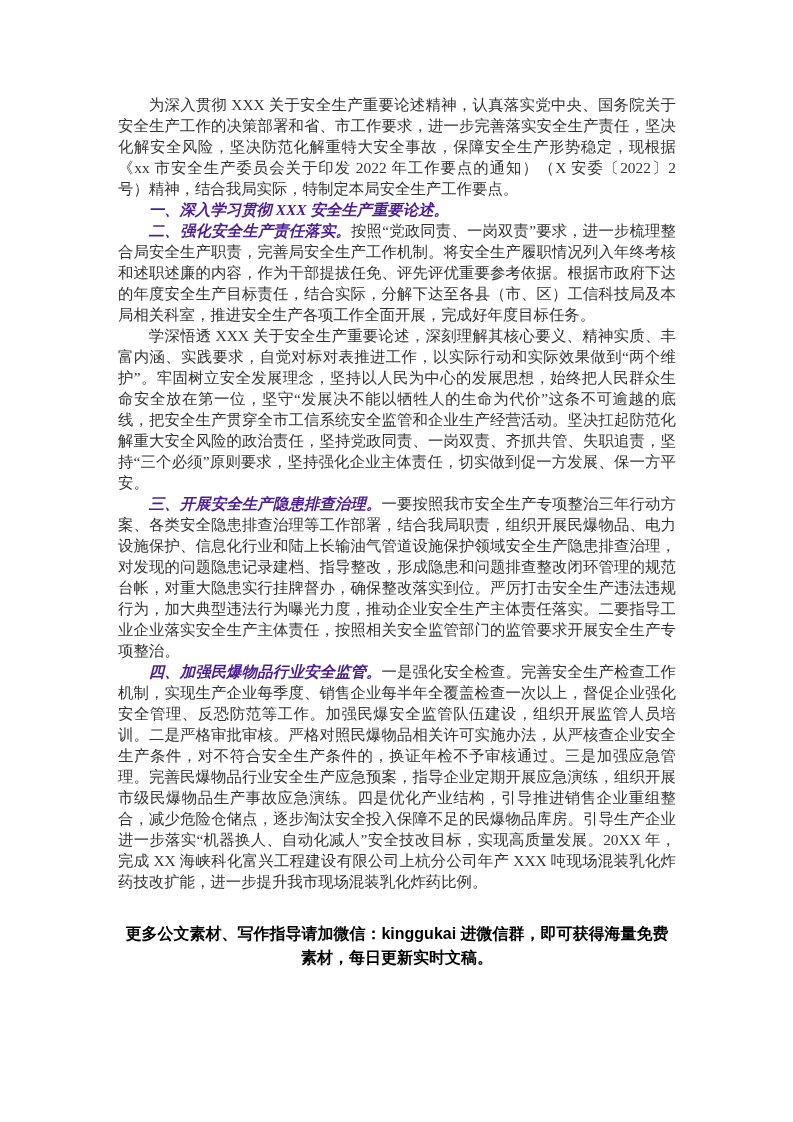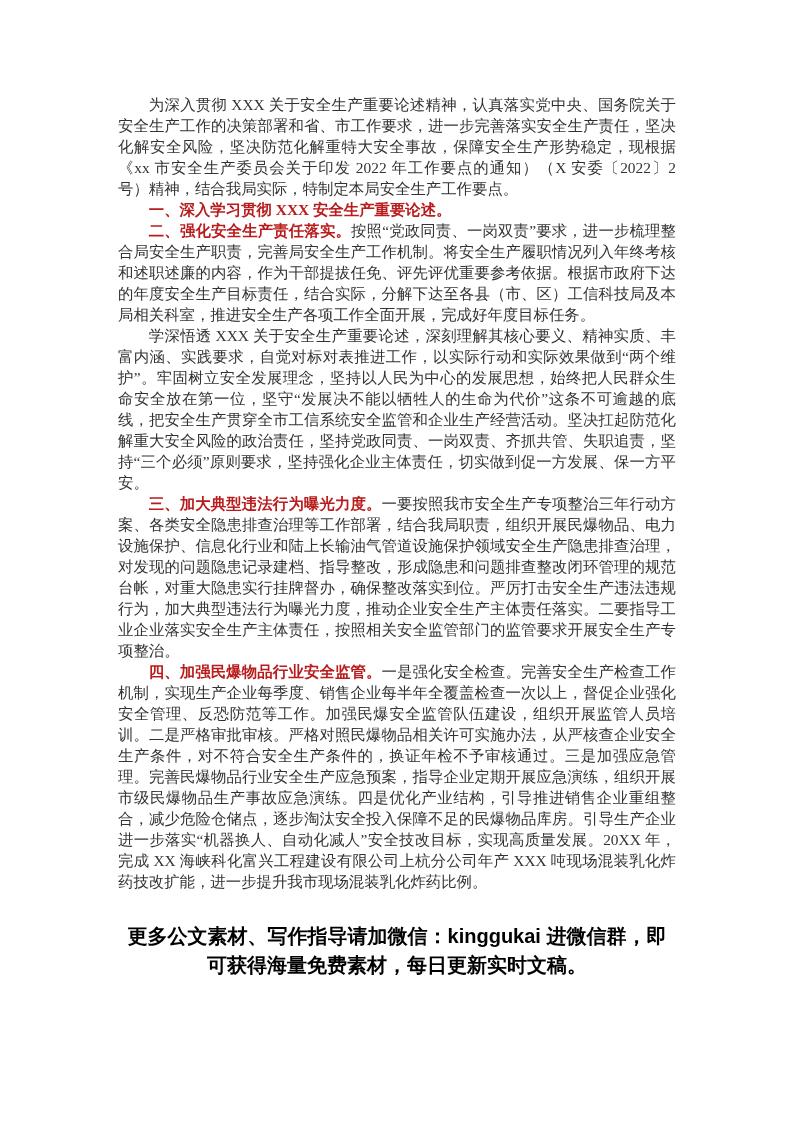--- a/index.html
+++ b/index.html
@@ -22,43 +22,44 @@
     font-size: 15.4px;
     line-height: 21px;
     text-align: justify;
   }
   .doc-body p.para {
     margin: 0;
     padding: 0;
     text-indent: 2em;
   }
   .doc-body p.para b {
-    color: #b91c1c;
+    color: #4c1d95;
     font-weight: bold;
+    font-style: italic;
   }
   .doc-body p.para.heading {
     font-weight: bold;
     color: #1a1a1a;
   }
   .promo-footer {
     margin-top: 30px;
     font-family: "Liberation Sans", "DejaVu Sans", sans-serif;
     font-weight: bold;
-    font-size: 20px;
-    line-height: 29px;
+    font-size: 16px;
+    line-height: 24px;
     color: #000000;
     text-align: center;
   }
 </style>
 </head>
 <body>
 
 <div class="page">
   <div class="doc-body">
       <p class="para">为深入贯彻 XXX 关于安全生产重要论述精神，认真落实党中央、国务院关于安全生产工作的决策部署和省、市工作要求，进一步完善落实安全生产责任，坚决化解安全风险，坚决防范化解重特大安全事故，保障安全生产形势稳定，现根据《xx 市安全生产委员会关于印发 2022 年工作要点的通知）（X 安委〔2022〕2 号）精神，结合我局实际，特制定本局安全生产工作要点。</p>
       <p class="para heading"><b>一、深入学习贯彻 XXX 安全生产重要论述。</b></p>
       <p class="para"><b>二、强化安全生产责任落实。</b>按照“党政同责、一岗双责”要求，进一步梳理整合局安全生产职责，完善局安全生产工作机制。将安全生产履职情况列入年终考核和述职述廉的内容，作为干部提拔任免、评先评优重要参考依据。根据市政府下达的年度安全生产目标责任，结合实际，分解下达至各县（市、区）工信科技局及本局相关科室，推进安全生产各项工作全面开展，完成好年度目标任务。</p>
       <p class="para">学深悟透 XXX 关于安全生产重要论述，深刻理解其核心要义、精神实质、丰富内涵、实践要求，自觉对标对表推进工作，以实际行动和实际效果做到“两个维护”。牢固树立安全发展理念，坚持以人民为中心的发展思想，始终把人民群众生命安全放在第一位，坚守“发展决不能以牺牲人的生命为代价”这条不可逾越的底线，把安全生产贯穿全市工信系统安全监管和企业生产经营活动。坚决扛起防范化解重大安全风险的政治责任，坚持党政同责、一岗双责、齐抓共管、失职追责，坚持“三个必须”原则要求，坚持强化企业主体责任，切实做到促一方发展、保一方平安。</p>
-      <p class="para"><b>三、加大典型违法行为曝光力度。</b>一要按照我市安全生产专项整治三年行动方案、各类安全隐患排查治理等工作部署，结合我局职责，组织开展民爆物品、电力设施保护、信息化行业和陆上长输油气管道设施保护领域安全生产隐患排查治理，对发现的问题隐患记录建档、指导整改，形成隐患和问题排查整改闭环管理的规范台帐，对重大隐患实行挂牌督办，确保整改落实到位。严厉打击安全生产违法违规行为，加大典型违法行为曝光力度，推动企业安全生产主体责任落实。二要指导工业企业落实安全生产主体责任，按照相关安全监管部门的监管要求开展安全生产专项整治。</p>
+      <p class="para"><b>三、开展安全生产隐患排查治理。</b>一要按照我市安全生产专项整治三年行动方案、各类安全隐患排查治理等工作部署，结合我局职责，组织开展民爆物品、电力设施保护、信息化行业和陆上长输油气管道设施保护领域安全生产隐患排查治理，对发现的问题隐患记录建档、指导整改，形成隐患和问题排查整改闭环管理的规范台帐，对重大隐患实行挂牌督办，确保整改落实到位。严厉打击安全生产违法违规行为，加大典型违法行为曝光力度，推动企业安全生产主体责任落实。二要指导工业企业落实安全生产主体责任，按照相关安全监管部门的监管要求开展安全生产专项整治。</p>
       <p class="para"><b>四、加强民爆物品行业安全监管。</b>一是强化安全检查。完善安全生产检查工作机制，实现生产企业每季度、销售企业每半年全覆盖检查一次以上，督促企业强化安全管理、反恐防范等工作。加强民爆安全监管队伍建设，组织开展监管人员培训。二是严格审批审核。严格对照民爆物品相关许可实施办法，从严核查企业安全生产条件，对不符合安全生产条件的，换证年检不予审核通过。三是加强应急管理。完善民爆物品行业安全生产应急预案，指导企业定期开展应急演练，组织开展市级民爆物品生产事故应急演练。四是优化产业结构，引导推进销售企业重组整合，减少危险仓储点，逐步淘汰安全投入保障不足的民爆物品库房。引导生产企业进一步落实“机器换人、自动化减人”安全技改目标，实现高质量发展。20XX 年，完成 XX 海峡科化富兴工程建设有限公司上杭分公司年产 XXX 吨现场混装乳化炸药技改扩能，进一步提升我市现场混装乳化炸药比例。</p>
     </div>
   <div class="promo-footer">更多公文素材、写作指导请加微信：kinggukai 进微信群，即可获得海量免费素材，每日更新实时文稿。</div>
 </div>
 
 </body></html>

